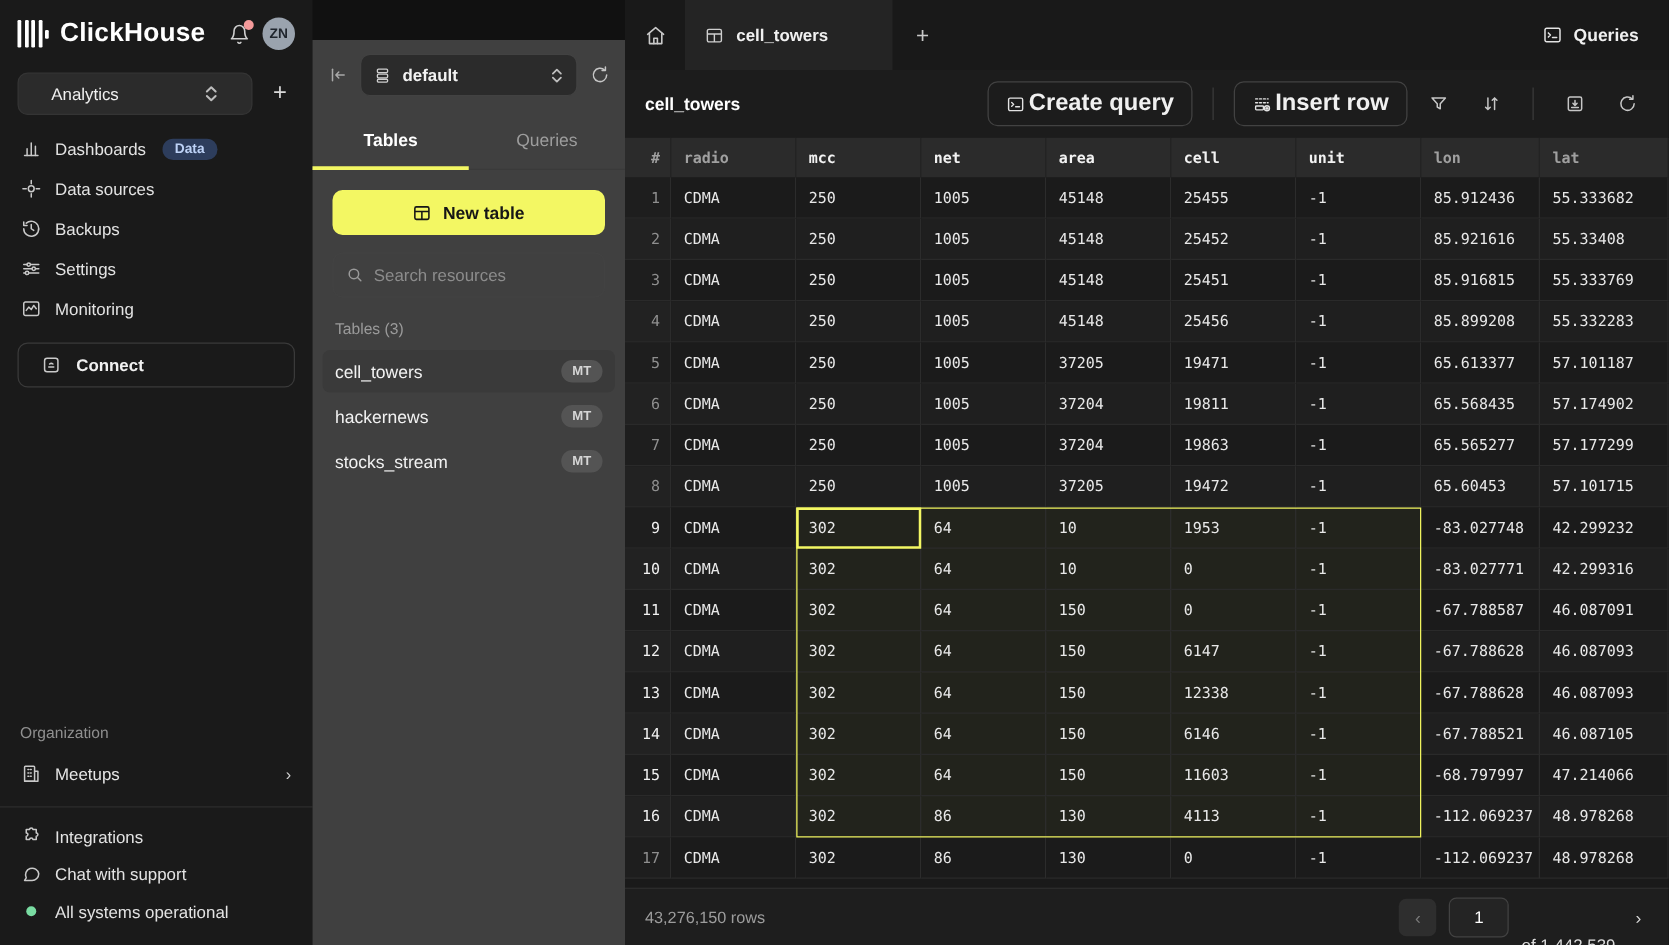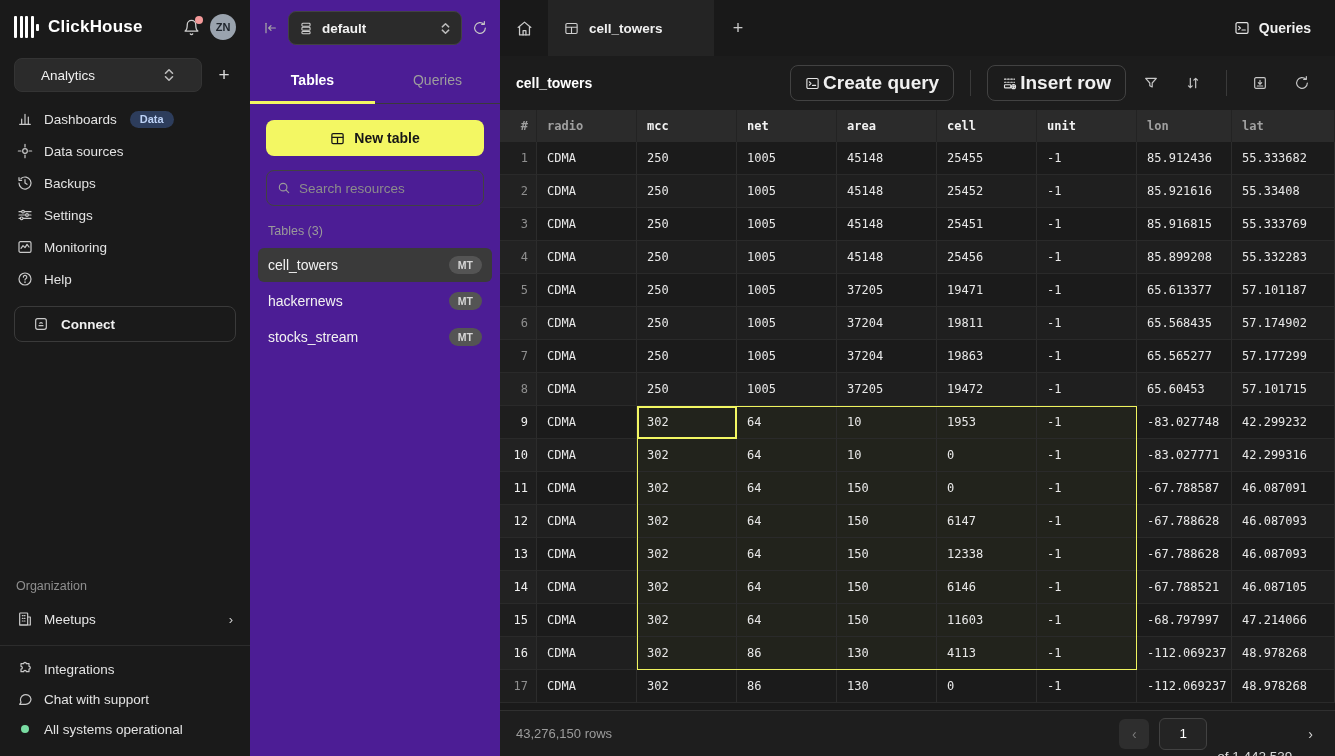--- a/index.html
+++ b/index.html
@@ -7,21 +7,21 @@
     font-family:"Liberation Sans", sans-serif; -webkit-font-smoothing:antialiased; }
   .app { display:flex; width:1335px; height:756px; color:#e6e6e6; font-size:14px; }
 
   
   .sidebar { width:250px; min-width:250px; background:#1a1a1a; display:flex; flex-direction:column; }
   .sb-header { display:flex; align-items:center; padding:14px 14px 10px 14px; gap:8px; }
   .logo { display:flex; align-items:center; gap:9px; }
   .logo-bars { display:flex; align-items:center; gap:2.5px; height:22px; }
   .logo-bars i { width:3px; height:22px; background:#fff; border-radius:1px; display:block; }
   .logo-bars i.short { height:7px; }
-  .brand-name { font-size:17px; font-weight:bold; color:#fff; letter-spacing:.2px; }
+  .brand-name { font-size:21px; font-weight:bold; color:#fff; letter-spacing:.2px; }
   .sb-header-right { margin-left:auto; display:flex; align-items:center; gap:10px; }
   .bell-wrap { position:relative; color:#cfcfcf; display:flex; }
   .bell-dot { position:absolute; top:-3px; right:-3px; width:8px; height:8px; border-radius:50%; background:#f49a9a; }
   .avatar { width:26px; height:26px; border-radius:50%; background:#9aa3ae; color:#20262e;
     font-size:11px; font-weight:bold; display:flex; align-items:center; justify-content:center; }
 
   .workspace-row { display:flex; align-items:center; gap:10px; padding:8px 14px 12px 14px; }
   .workspace-select { flex:1; height:34px; background:#2b2b2b; border:1px solid #343434; border-radius:8px;
     display:flex; align-items:center; padding:0 26px; gap:8px; cursor:pointer; }
   .workspace-select .label { font-size:13.5px; color:#f0f0f0; flex:1; }
@@ -48,21 +48,21 @@
   .meetups .chev { color:#cfcfcf; font-size:13px; }
   .sb-divider { border-top:1px solid #2c2c2c; margin:0 0 8px 0; }
   .sb-footer { padding:0 8px 12px 8px; display:flex; flex-direction:column; }
   .sb-footer .foot-item { display:flex; align-items:center; gap:11px; height:30px; padding:0 9px; border-radius:6px;
     color:#e3e3e3; cursor:pointer; }
   .foot-item .ic { color:#c9c9c9; display:flex; width:16px; justify-content:center; }
   .foot-item .lbl { font-size:13.5px; }
   .status-dot { width:8px; height:8px; border-radius:50%; background:#79dca2; margin:0 4px; }
 
   
-  .panel { width:250px; min-width:250px; background:#4c1d95; display:flex; flex-direction:column; }
+  .panel { width:250px; min-width:250px; background:#404040; display:flex; flex-direction:column;margin-top:32px; }
   .panel-top { height:56px; display:flex; align-items:center; padding:0 12px; gap:10px; }
   .collapse-ic { color:#a8a8a8; display:flex; cursor:pointer; }
   .db-select { flex:1; height:34px; border:1px solid #424242; border-radius:8px; display:flex; align-items:center;
     gap:9px; padding:0 10px; cursor:pointer; background:#2b2b2b; }
   .db-select .lbl { flex:1; font-size:13.5px; font-weight:bold; color:#f2f2f2; }
   .icon-btn { color:#c6c6c6; display:flex; align-items:center; justify-content:center; cursor:pointer; }
 
   .panel-tabs { display:flex; height:48px; border-bottom:1px solid #3a3a3a; }
   .panel-tab { flex:1; display:flex; align-items:center; justify-content:center; font-size:14px; color:#9d9d9d;
     cursor:pointer; position:relative; }
@@ -222,30 +222,20 @@
       </div>
       <div class="nav-item">
         <span class="ic">
             <svg width="16" height="16" viewBox="0 0 24 24" fill="none" stroke="currentColor" stroke-width="1.8" stroke-linecap="round" stroke-linejoin="round">
               <rect x="3" y="4" width="18" height="16" rx="2"></rect>
               <path d="M6 14l3-4 3 3 3-5 3 4"></path>
             </svg>
           </span>
         <span class="lbl">Monitoring</span>
       </div>
-      <div class="nav-item">
-        <span class="ic">
-            <svg width="16" height="16" viewBox="0 0 24 24" fill="none" stroke="currentColor" stroke-width="1.8" stroke-linecap="round">
-              <circle cx="12" cy="12" r="9"></circle>
-              <path d="M9.5 9.2a2.6 2.6 0 1 1 3.7 2.4c-.8.4-1.2.9-1.2 1.9"></path>
-              <circle cx="12" cy="16.8" r=".4" fill="currentColor"></circle>
-            </svg>
-          </span>
-        <span class="lbl">Help</span>
-      </div>
     </div>
 
     <div class="connect-btn">
       <span class="ic">
           <svg width="16" height="16" viewBox="0 0 24 24" fill="none" stroke="#c9c9c9" stroke-width="1.8" stroke-linecap="round" stroke-linejoin="round">
             <rect x="4" y="4" width="16" height="16" rx="3"></rect>
             <path d="M9 14.5h6M10 10.8c1.3-1 2.7-1 4 0"></path>
           </svg>
         </span>
       <span class="lbl">Connect</span>

